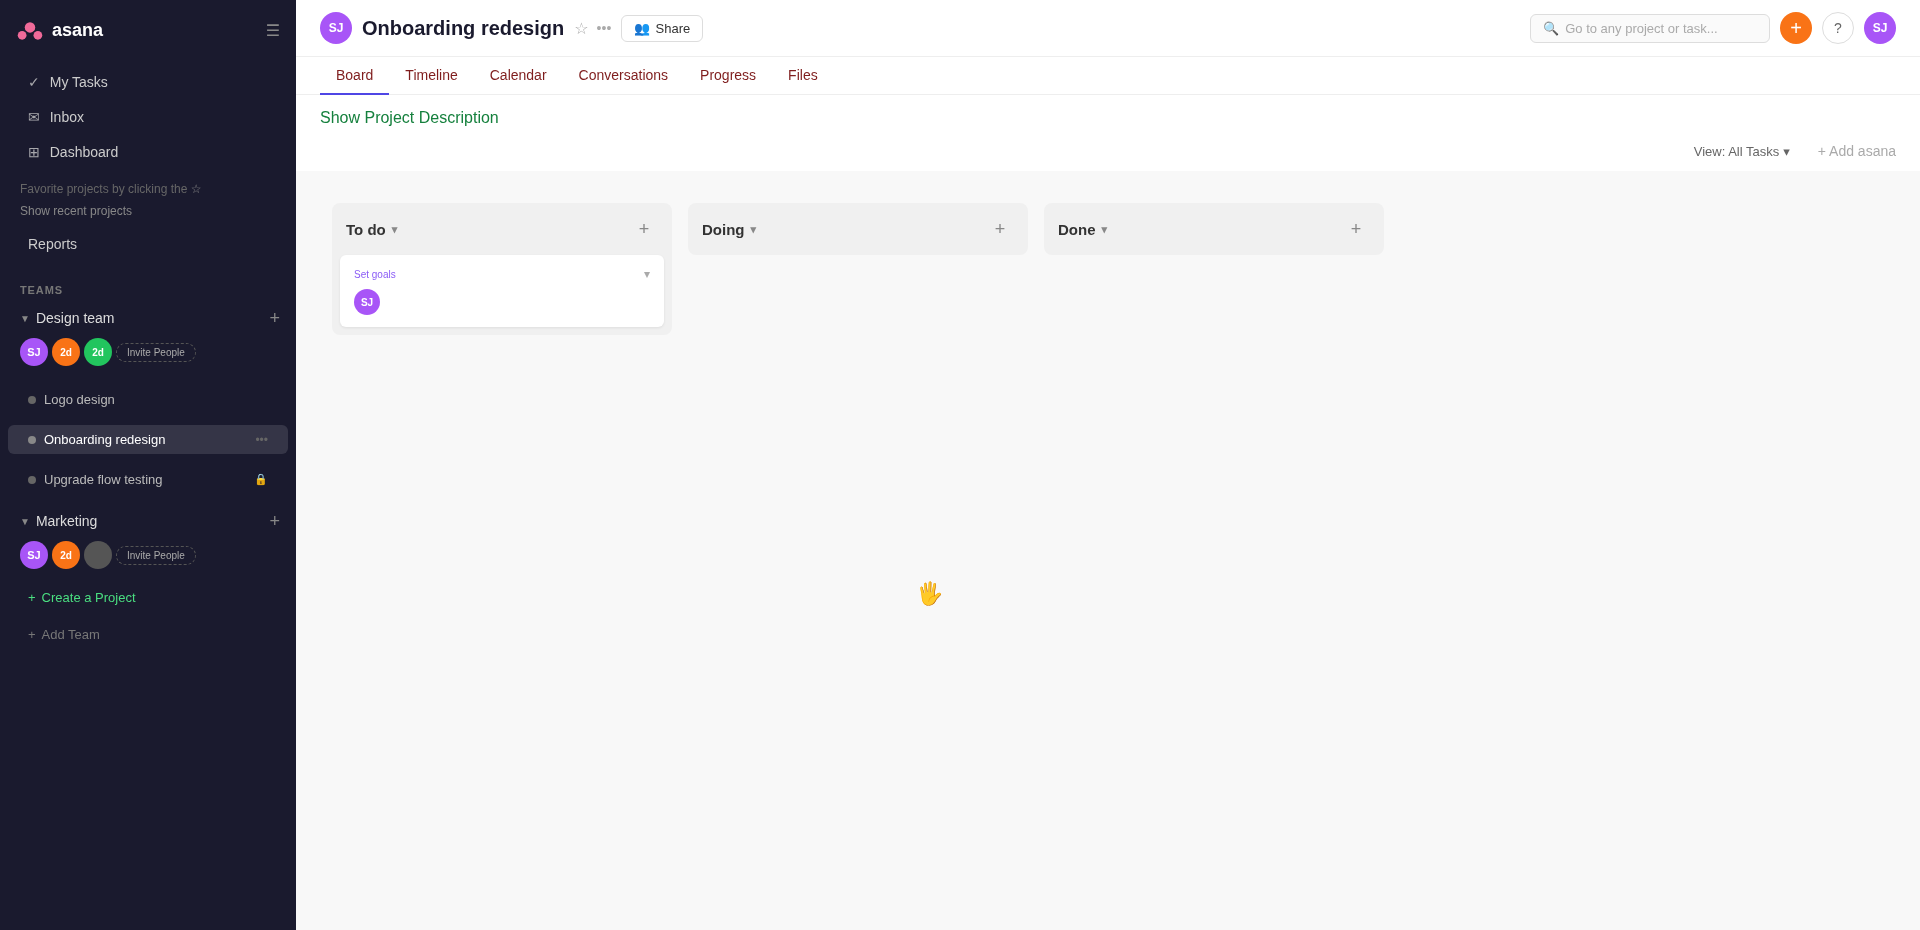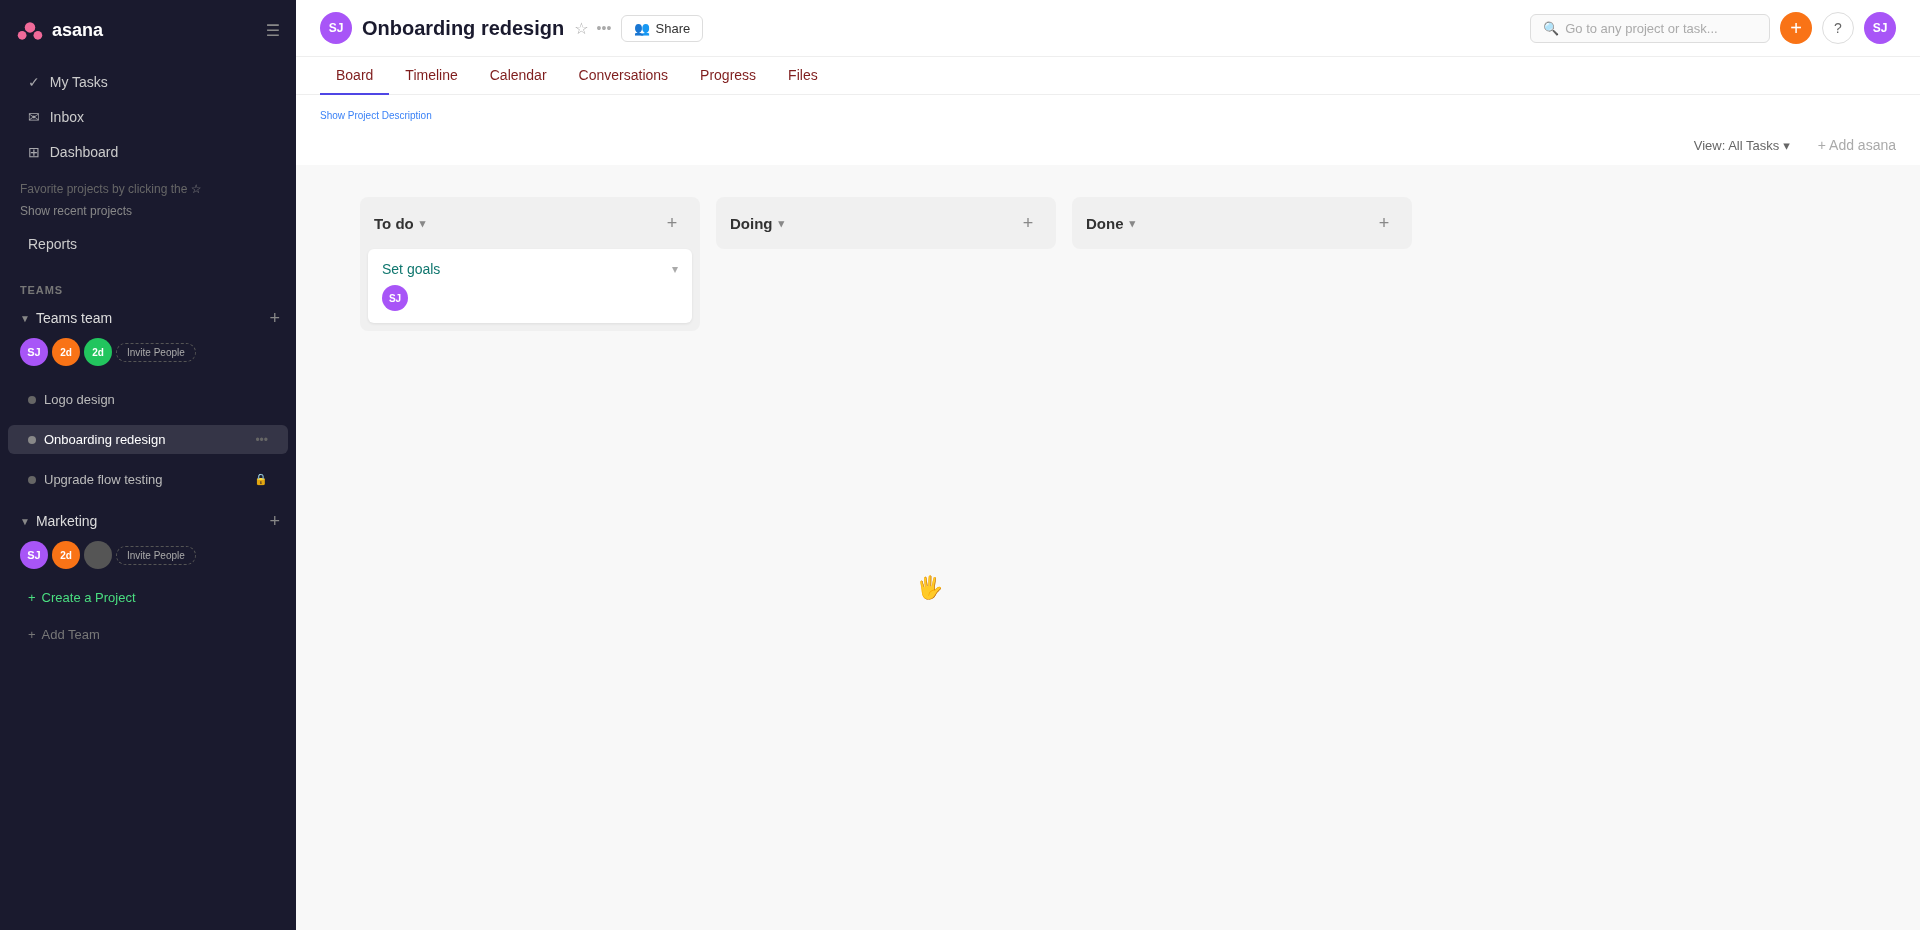--- a/index.html
+++ b/index.html
@@ -224,22 +224,22 @@
       cursor: pointer;
       border-bottom: 2px solid transparent;
       margin-bottom: -1px;
     }
     .tab.active { color: #7f1d1d; border-bottom-color: #4f46e5; font-weight: 500; }
     .board-header {
       padding: 10px 24px 0;
       background: #fff;
     }
     .show-desc-link {
-      font-size: 10px;
-      color: #3b82f6;
+      font-size: 16px;
+      color: #15803d;
       cursor: pointer;
       padding: 4px 0 8px;
       display: inline-block;
     }
 
     .board-top-row {
       display: flex;
       align-items: center;
       justify-content: space-between;
       padding: 8px 24px 12px;
@@ -302,29 +302,29 @@
       border-radius: 6px;
       margin: 0 8px 8px;
       padding: 12px 14px;
       box-shadow: 0 1px 3px rgba(0,0,0,0.08);
       cursor: pointer;
     }
     .task-card-header {
       display: flex; align-items: center; justify-content: space-between;
       margin-bottom: 8px;
     }
-    .task-card-title { font-size: 14px; color: #0f766e; font-weight: 500; }
+    .task-card-title { font-size: 10px; color: #8b5cf6; font-weight: 500; }
     .task-card-chevron { color: #aaa; font-size: 12px; }
     .task-card-avatar { width: 26px; height: 26px; border-radius: 50%; background: #a855f7; display: flex; align-items: center; justify-content: center; color: #fff; font-size: 10px; font-weight: 600; }
     .board-content {
       flex: 1;
       overflow-x: auto;
       overflow-y: auto;
       background: #f8f8f8;
-      padding: 16px 40px 24px;
+      padding: 16px 12px 24px;
       position: relative;
     }
   </style>
 </head>
 <body>
 
 <nav id="sidebar">
   <div class="sidebar-logo">
     <div class="logo-area">
 
@@ -365,21 +365,21 @@
     <span>Reports</span>
   </div>
 
   <div class="teams-section">
     <div class="teams-header">Teams</div>
 
     <div class="team-group">
       <div class="team-name-row">
         <div class="team-name-left">
           <span class="team-caret">▼</span>
-          <span>Teams team</span>
+          <span>Design team</span>
         </div>
         <span class="team-add">+</span>
       </div>
       <div class="team-members">
         <div class="avatar avatar-sj">SJ</div>
         <div class="avatar avatar-2d-orange">2d</div>
         <div class="avatar avatar-2d-green">2d</div>
         <button class="invite-people-btn">Invite People</button>
       </div>
       <div class="team-project">

